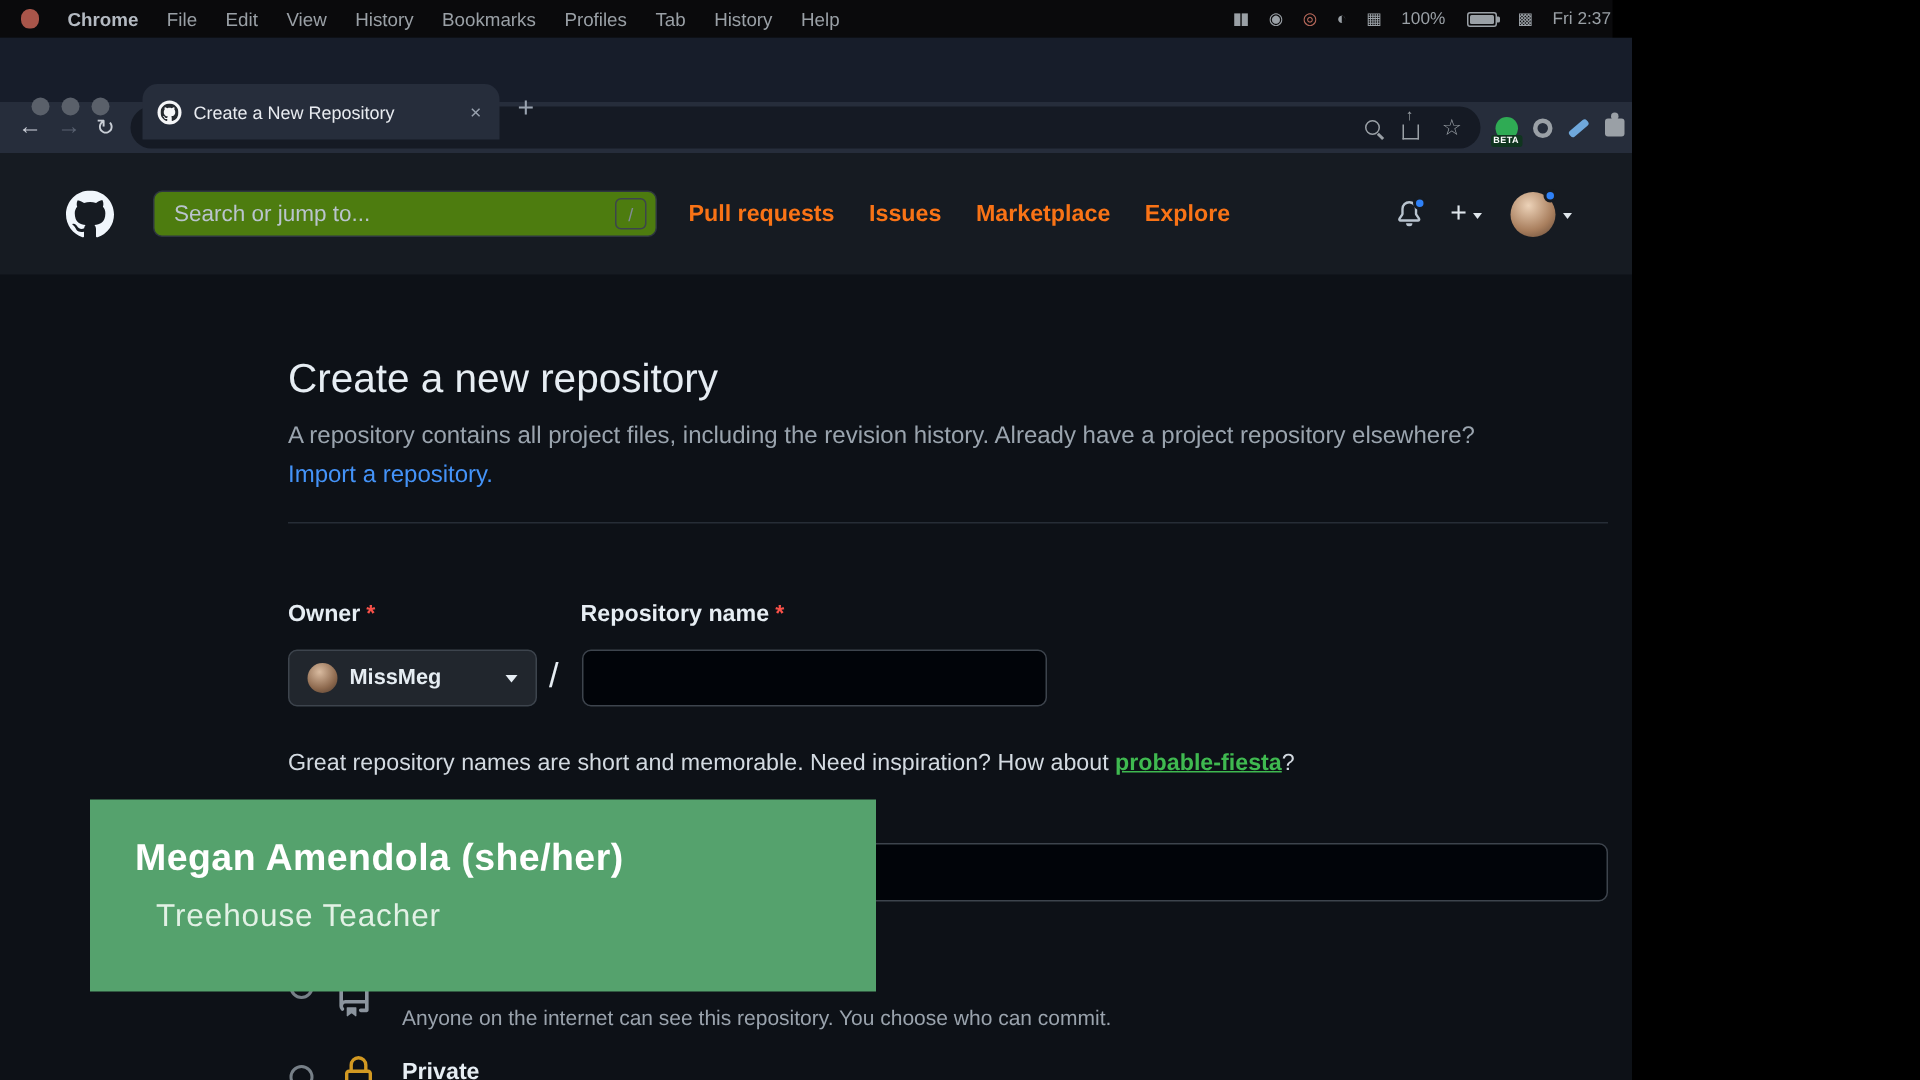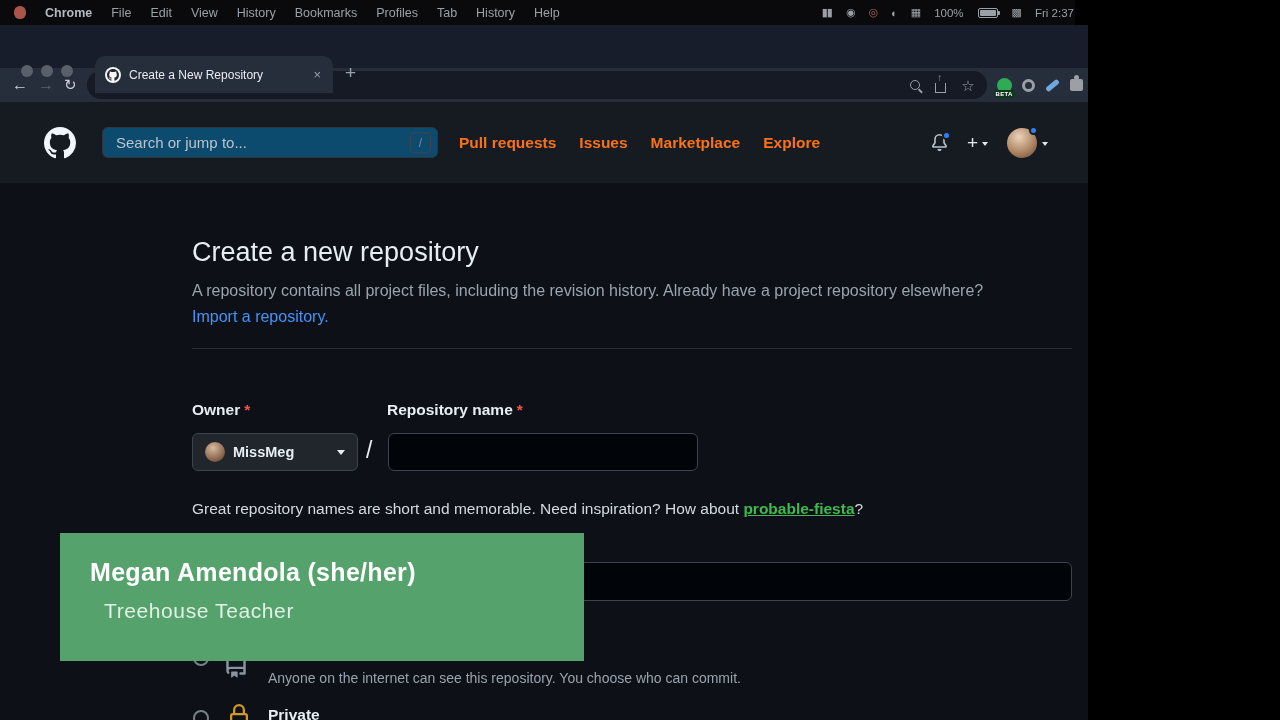--- a/index.html
+++ b/index.html
@@ -55,21 +55,21 @@
   .ext-puzzle{width:13px;height:12px;background:#9aa0a6;border-radius:2px;position:relative}
   .ext-puzzle::before{content:'';position:absolute;top:-4px;left:4px;width:5px;height:5px;border-radius:50%;background:#9aa0a6}
   .chrome-avatar{width:23px;height:23px;border-radius:50%;background:radial-gradient(circle at 35% 30%,#e5c3a6,#9c7256 62%,#5c4030)}
   .update-btn{height:23px;padding:0 12px;border:1px solid #a9742e;border-radius:12px;background:rgba(214,153,77,.12);color:#e3a14f;font-size:12px;display:flex;align-items:flex-start}
   .kebab{font-size:15px;color:#b6bcc6;padding:0 2px}
 
   
   .gh-header{position:absolute;top:102px;left:0;right:0;height:81px;background:#161b22;display:flex;align-items:center;padding:0 40px 0 44px;z-index:20}
   .gh-logo{flex:0 0 auto;display:flex}
   .gh-search{position:relative;width:336px;height:31px;margin-left:26px;flex:0 0 auto}
-  .gh-search input{width:100%;height:100%;background:#0c4a6e;border:1px solid #2e3640;border-radius:6px;color:#c9d1d9;font-size:15px;padding:0 36px 0 13px;font-family:"Liberation Sans",sans-serif}
+  .gh-search input{width:100%;height:100%;background:#4d7c0f;border:1px solid #2e3640;border-radius:6px;color:#c9d1d9;font-size:15px;padding:0 36px 0 13px;font-family:"Liberation Sans",sans-serif}
   .gh-search input::placeholder{color:#bac4ce}
   .slash-hint{position:absolute;right:7px;top:5px;width:21px;height:21px;border:1px solid #3d444d;border-radius:4px;color:#828c97;font-size:12px;display:flex;align-items:center;justify-content:center}
   .gh-nav{margin-left:21px;display:flex;gap:23px}
   .gh-nav a{font-size:15.5px;font-weight:700;color:#f97316;text-decoration:none;white-space:nowrap}
   .gh-right{margin-left:auto;display:flex;align-items:center;gap:19px}
   .bell-wrap{position:relative;display:flex}
   .dot{position:absolute;width:9px;height:9px;border-radius:50%;background:#2f81f7;border:2px solid #161b22}
   .bell-dot{top:-3px;right:-3px}
   .plus-group{display:flex;align-items:center;gap:4px;color:#dfe6ec}
   .plus-sign{font-size:19px;line-height:1}

